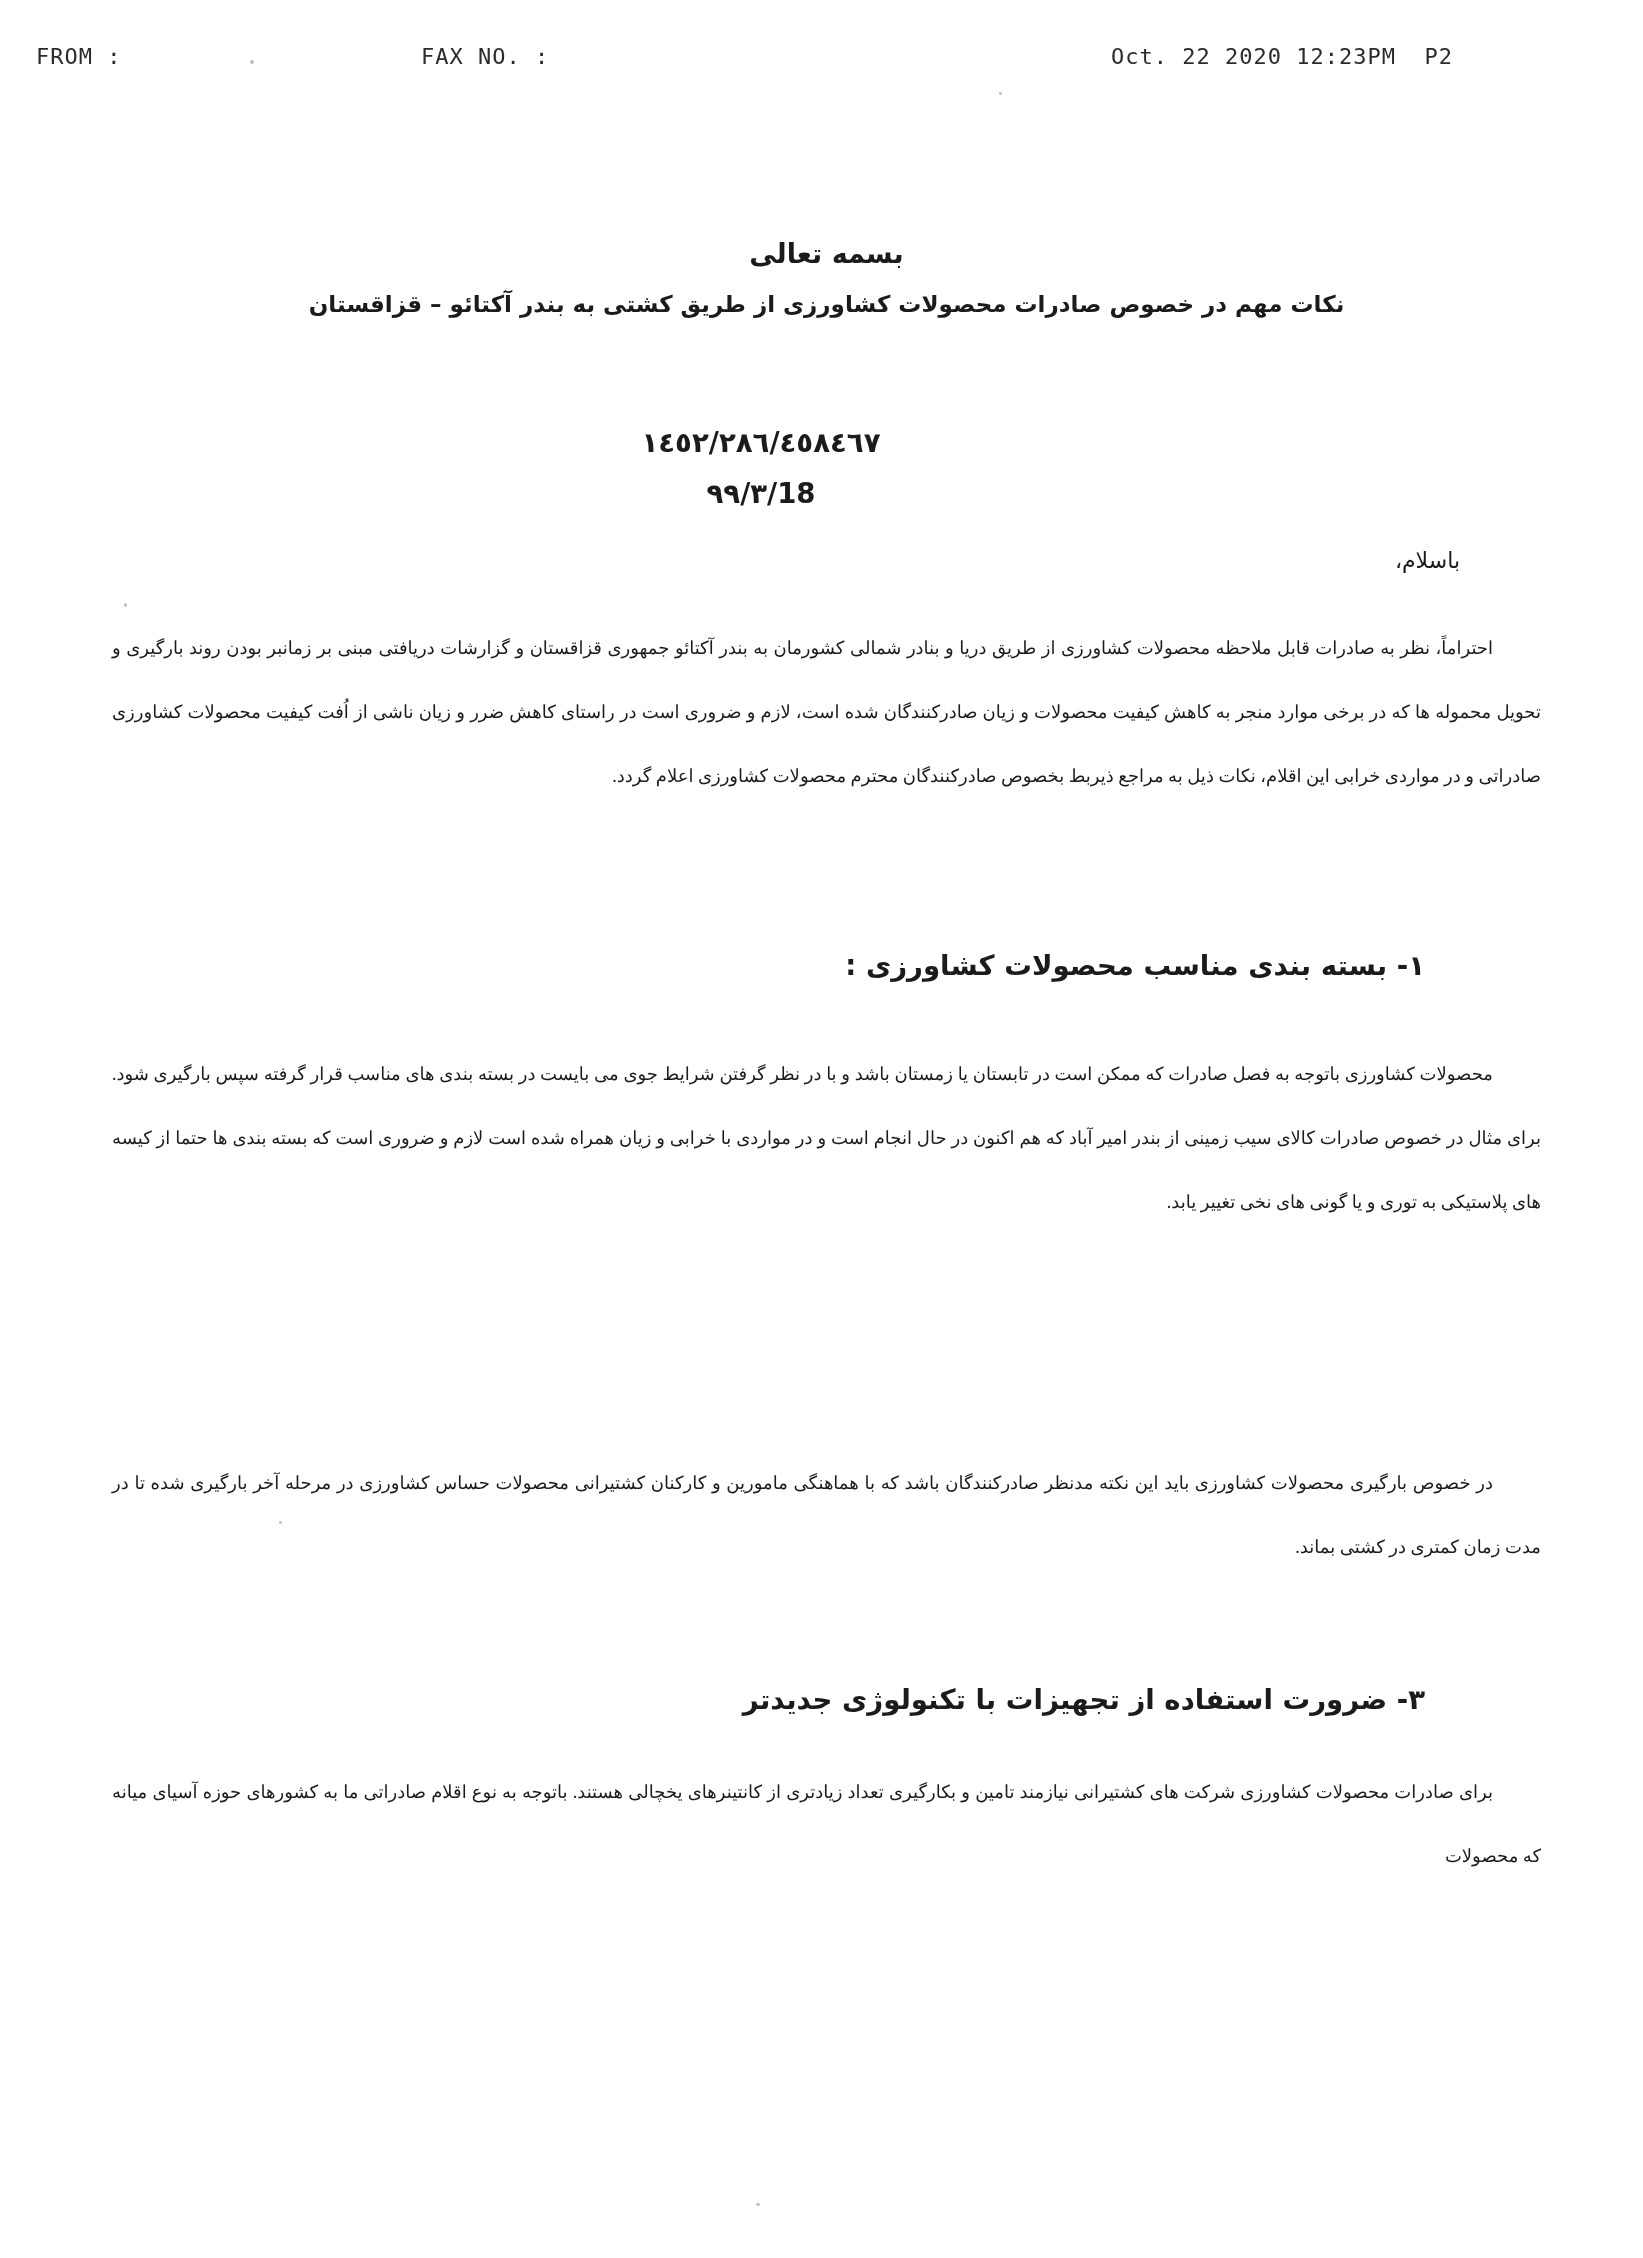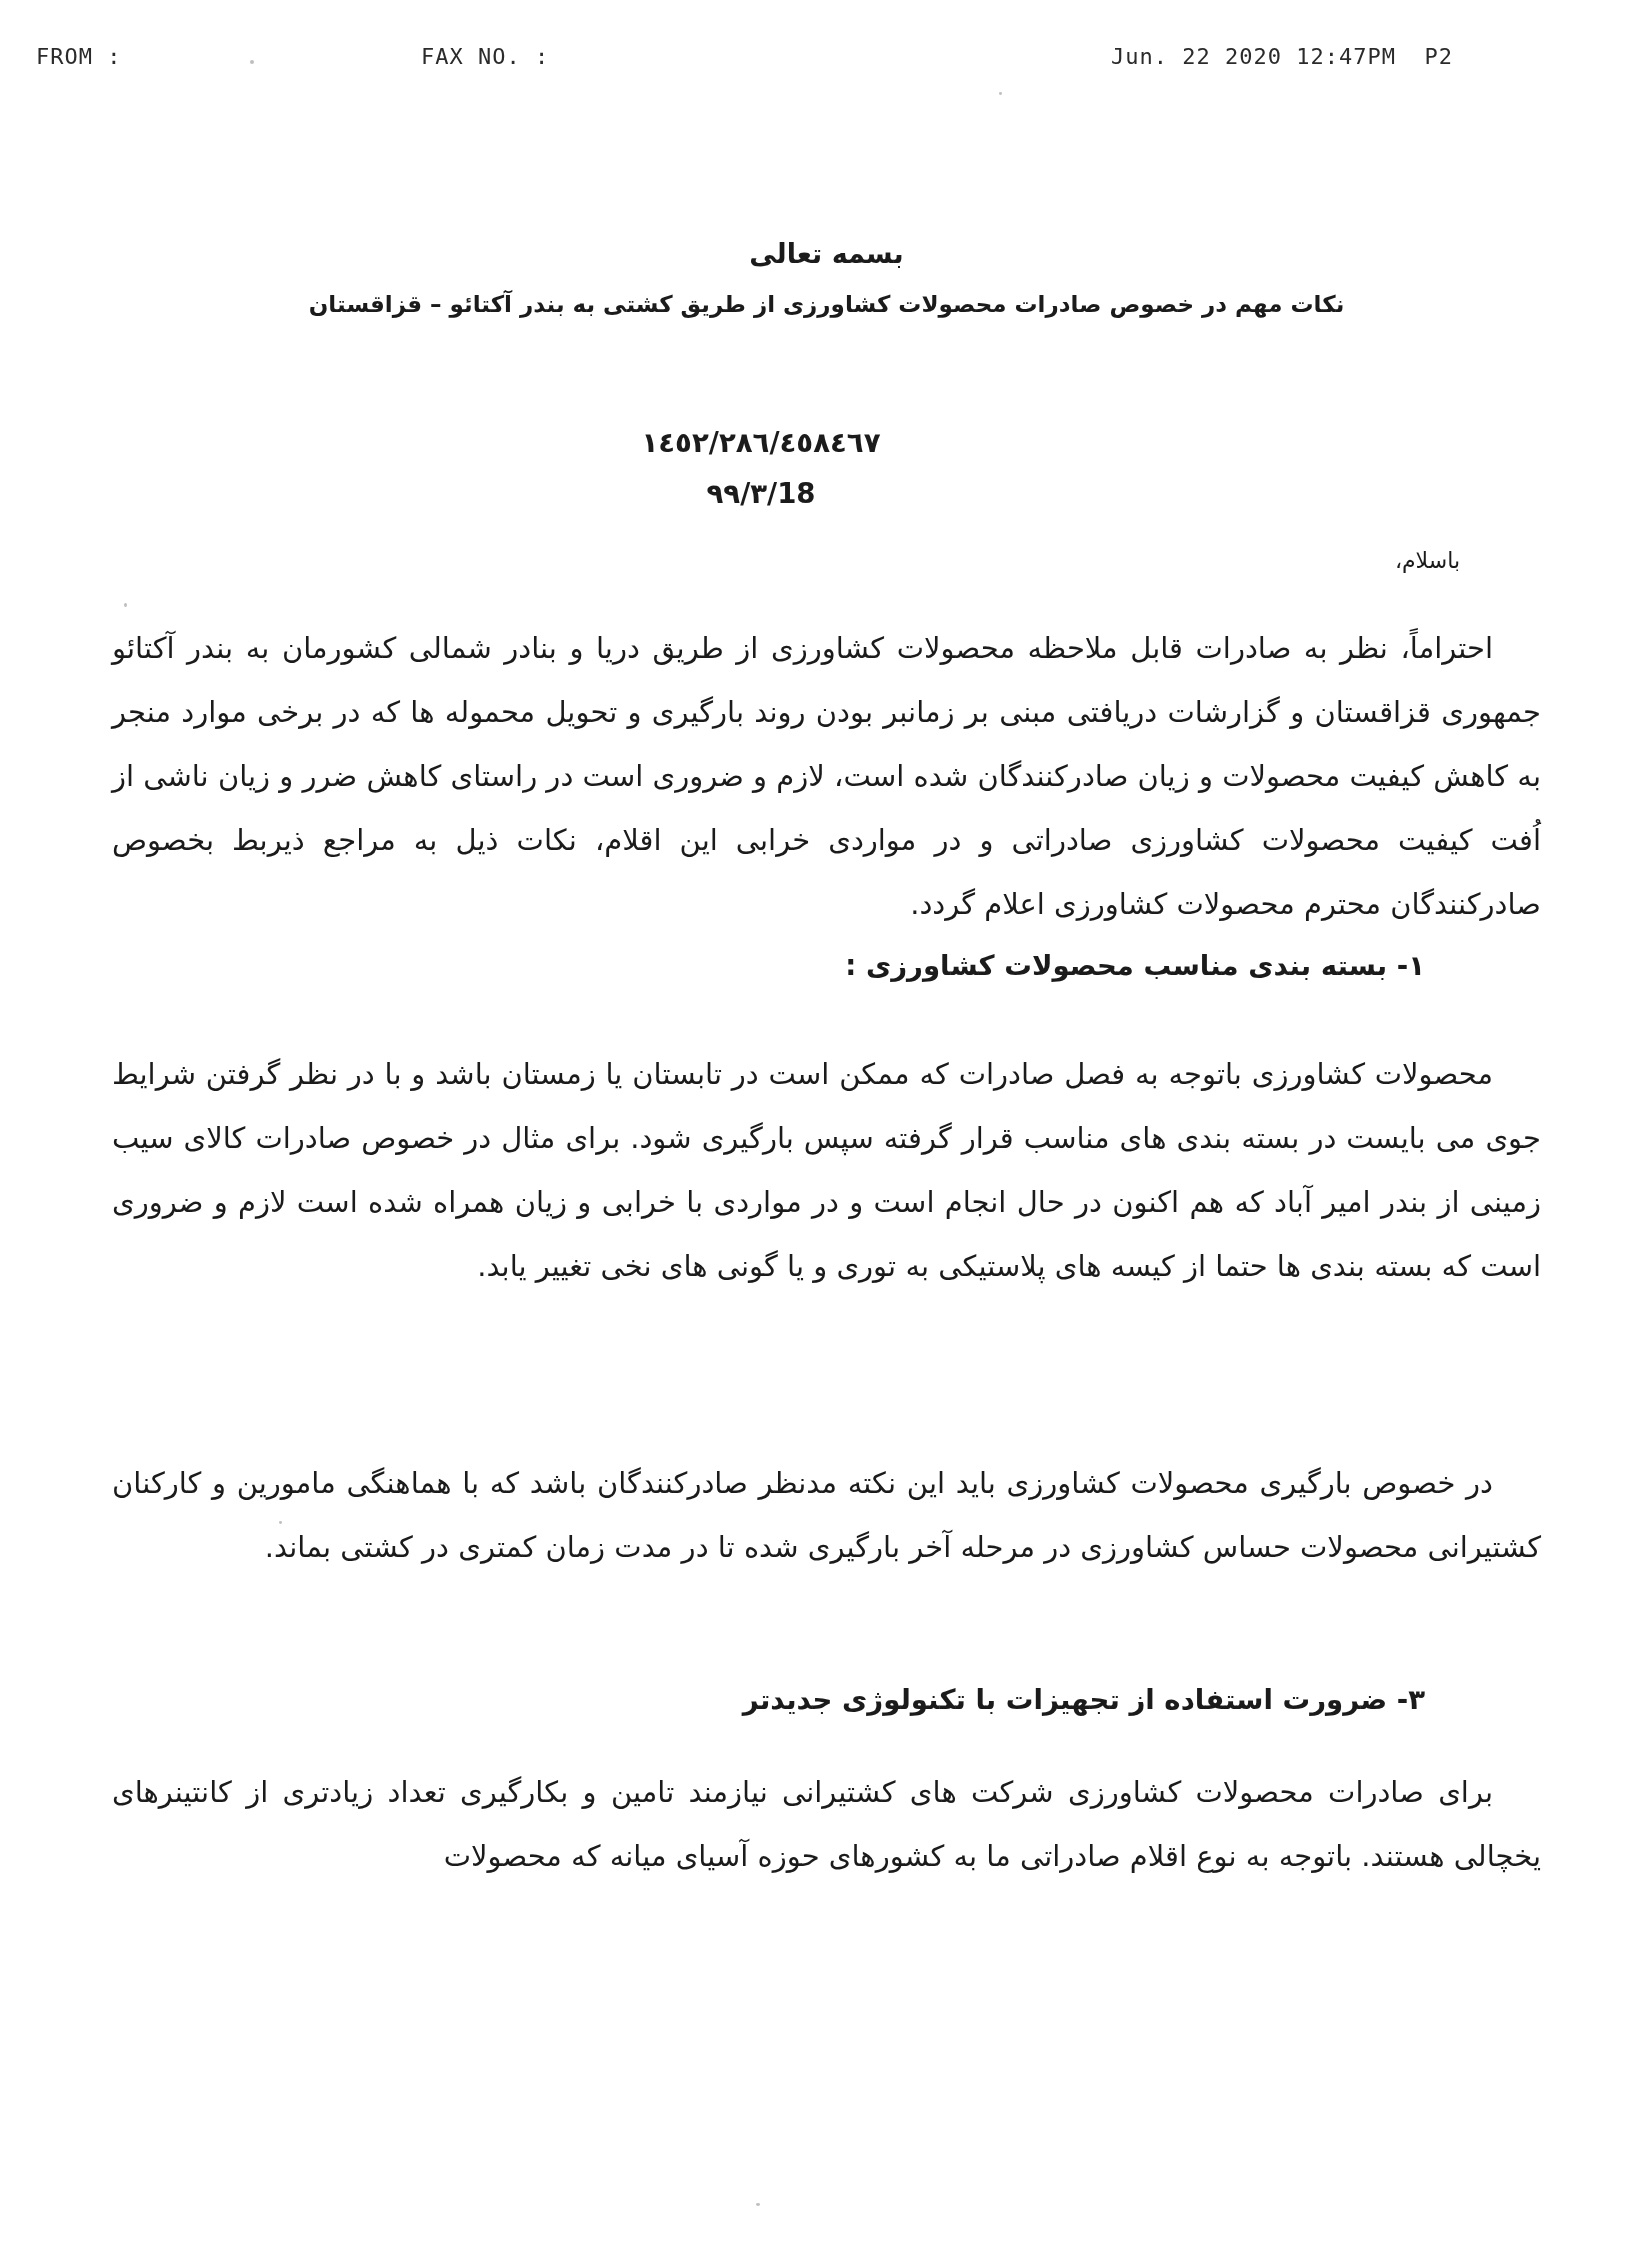--- a/index.html
+++ b/index.html
@@ -65,24 +65,25 @@
     font-size: 27.6px;
     font-weight: 700;
     line-height: 51px;
   }
   .salutation {
     top: 548px;
     margin-right: 81px;
     font-size: 22px;
   }
   .para {
-    font-size: 29px;
+    font-size: 18px;
     line-height: 64px;
     text-align: justify;
     text-indent: 48px;
+    font-family: Liberation Serif, serif;
   }
   .para-intro { top: 616px; }
   .sec-heading {
     font-size: 27.6px;
     font-weight: 700;
     margin-right: 116px;
   }
   .h-sec1 { top: 949px; }
   .para-sec1 { top: 1042px; }
   .h-sec2 { top: 1375px; }
@@ -104,21 +105,21 @@
   .speck5 { left: 756px;  top: 2203px; width: 3.8px; height: 2.9px; }
 </style>
 </head>
 <body>
 
 <div class="page">
 
   <div class="fax-header">
     <span class="fax-from">FROM :</span>
     <span class="fax-no">FAX NO. :</span>
-    <span class="fax-stamp">Jun. 22 2020 12:47PM  P2</span>
+    <span class="fax-stamp">Oct. 22 2020 12:23PM  P2</span>
   </div>
 
   <div class="content">
 
     <div class="bismillah">بسمه تعالی</div>
 
     <div class="doc-title">نکات مهم در خصوص صادرات محصولات کشاورزی از طریق کشتی به بندر آکتائو – قزاقستان</div>
 
     <div class="ref-block">
       <div>١٤٥٢/٢٨٦/٤٥٨٤٦٧</div>

